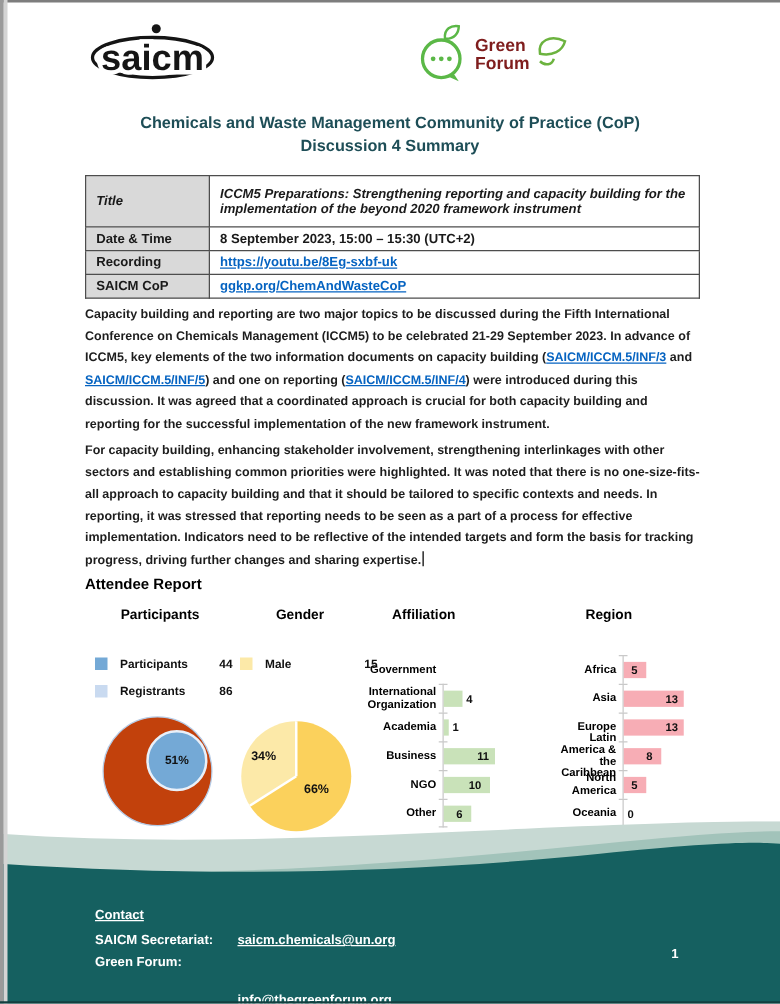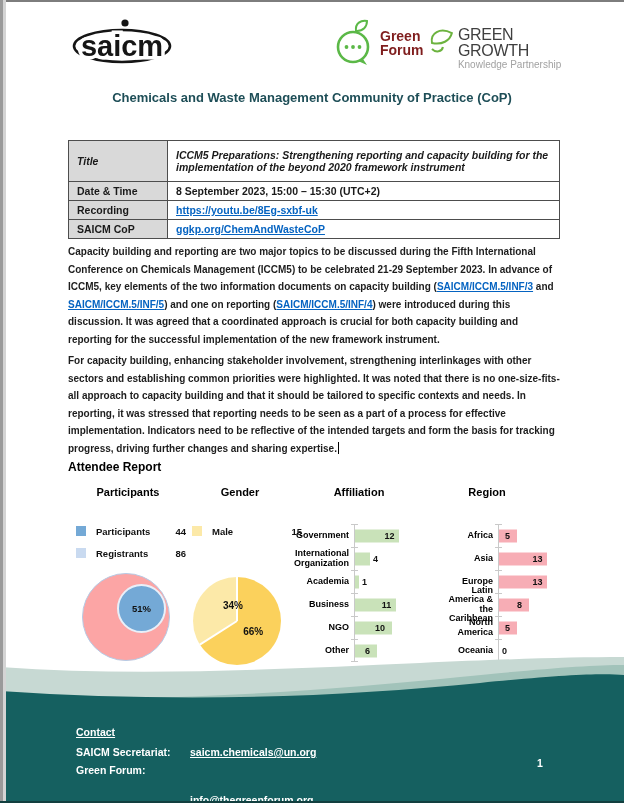--- a/index.html
+++ b/index.html
@@ -37,21 +37,21 @@
         line-height:17.6px;color:#1d1d1d;text-align:left;}
   .p1{top:243px;}
   .p2{top:352px;}
   .cursor{display:inline-block;width:1px;height:12px;background:#000;margin-left:1px;vertical-align:-2px;}
 
   
   .attendee-heading{position:absolute;left:68px;top:460px;font-size:12px;font-weight:bold;color:#000;}
   .chart-title{position:absolute;top:486px;text-align:center;font-size:11px;font-weight:bold;color:#000;}
   .ct-participants{left:68px;width:120px;}
   .ct-gender{left:190px;width:100px;}
-  .ct-affiliation{left:304px;width:110px;}
+  .ct-affiliation{left:284px;width:110px;}
   .ct-region{left:432px;width:110px;}
 
   
   .chart-legend{position:absolute;width:110px;}
   .legend-participants{left:76px;top:520px;}
   .legend-gender{left:192px;top:520px;}
   .legend-row{display:flex;align-items:center;height:22px;font-size:9.5px;font-weight:bold;color:#111;}
   .swatch{width:10px;height:10px;flex:0 0 10px;margin-right:10px;}
   .legend-label{flex:1;}
   .legend-value{width:16px;text-align:right;}
@@ -62,21 +62,21 @@
   .inner-circle{position:absolute;right:3px;top:10px;width:45px;height:45px;border-radius:50%;
                 border:2px solid #e9f0f9;display:flex;align-items:center;justify-content:center;
                 font-size:9.5px;font-weight:bold;color:#111;}
 
   
   .pie{position:absolute;left:193px;top:577px;width:88px;height:88px;border-radius:50%;}
   .pie-sep{position:absolute;left:43px;bottom:44px;width:2px;height:44px;background:#fff;
            transform-origin:50% 100%;}
   .pie-label{position:absolute;font-size:10px;font-weight:bold;color:#111;}
   .pie-label-a{left:57%;top:56%;}
-  .pie-label-b{left:9%;top:26%;margin-left:22px;}
+  .pie-label-b{left:9%;top:26%;}
 
   
   .hbar-chart{position:absolute;top:524px;width:150px;height:138px;}
   .hbar-affiliation{left:294px;}
   .hbar-region{left:438px;}
   .bar-row{display:flex;align-items:center;height:23px;}
   .bar-cat{width:55px;padding-right:5px;text-align:right;font-size:9px;line-height:9.5px;
            font-weight:bold;color:#000;}
   .bar-track{position:relative;flex:1;height:100%;border-left:1px solid #c9c9c9;}
   .bar-track::before{content:'';position:absolute;left:-4px;top:0;width:7px;height:1px;background:#c9c9c9;}
@@ -124,28 +124,25 @@
       <div>Green</div>
       <div>Forum</div>
     </div>
   </div>
 
   <div class="ggkp-logo">
     <svg width="26" height="30" viewBox="0 0 26 30">
       <path d="M24,6 C12,0 2,6 4,16 C14,18 22,14 24,6 Z" fill="none" stroke="#6cb33f" stroke-width="2"></path>
       <path d="M4,22 C8,26 14,25 15,20" fill="none" stroke="#6cb33f" stroke-width="2"></path>
     </svg>
-    <div class="ggkp-text">
-      <div class="ggkp-title">GREEN GROWTH</div>
-      <div class="ggkp-sub">Knowledge Partnership</div>
-    </div>
   </div>
 
   <div class="doc-title">
     <div>Chemicals and Waste Management Community of Practice (CoP)</div>
+    <div>Discussion 4 Summary</div>
   </div>
 
   <table class="info-table">
     <tbody>
         <tr class="tall">
       <td class="lbl">Title</td>
       <td>ICCM5 Preparations: Strengthening reporting and capacity building for the implementation of the beyond 2020 framework instrument</td>
     </tr>
     <tr>
       <td class="lbl">Date &amp; Time</td>
@@ -185,40 +182,36 @@
        </div>
     </div>
   <div class="chart-legend legend-gender">
       <div class="legend-row">
          <span class="swatch" style="background:#fce9a8"></span>
          <span class="legend-label">Male</span>
          <span class="legend-value">15</span>
        </div>
     </div>
 
-  <div class="outer-circle" style="background: #fca5a5;">
+  <div class="outer-circle" style="background: #c2410c;">
     <div class="inner-circle" style="background: rgb(116, 169, 214);">
       <span>51%</span>
     </div>
   </div>
 
   <div class="pie" style="background: conic-gradient(rgb(251, 209, 92) 0deg, rgb(251, 209, 92) 237.6deg, rgb(252, 233, 168) 237.6deg, rgb(252, 233, 168) 360deg);">
     <div class="pie-sep pie-sep-1"></div>
     <div class="pie-sep pie-sep-2" style="transform: rotate(237.6deg);"></div>
     <span class="pie-label pie-label-a">66%</span>
     <span class="pie-label pie-label-b">34%</span>
   </div>
 
   <div class="hbar-chart hbar-affiliation">
       <div class="bar-row">
          <div class="bar-cat">Government</div>
-         <div class="bar-track">
-           <div class="bar" style="width:44px;background:#c9e2b9"></div>
-           <span class="bar-val" style="left:27px;width:15px;text-align:center;">12</span>
-         </div>
        </div>
       <div class="bar-row">
          <div class="bar-cat">International Organization</div>
          <div class="bar-track">
            <div class="bar" style="width:15px;background:#c9e2b9"></div>
            <span class="bar-val" style="left:18px;">4</span>
          </div>
        </div>
       <div class="bar-row">
          <div class="bar-cat">Academia</div>

